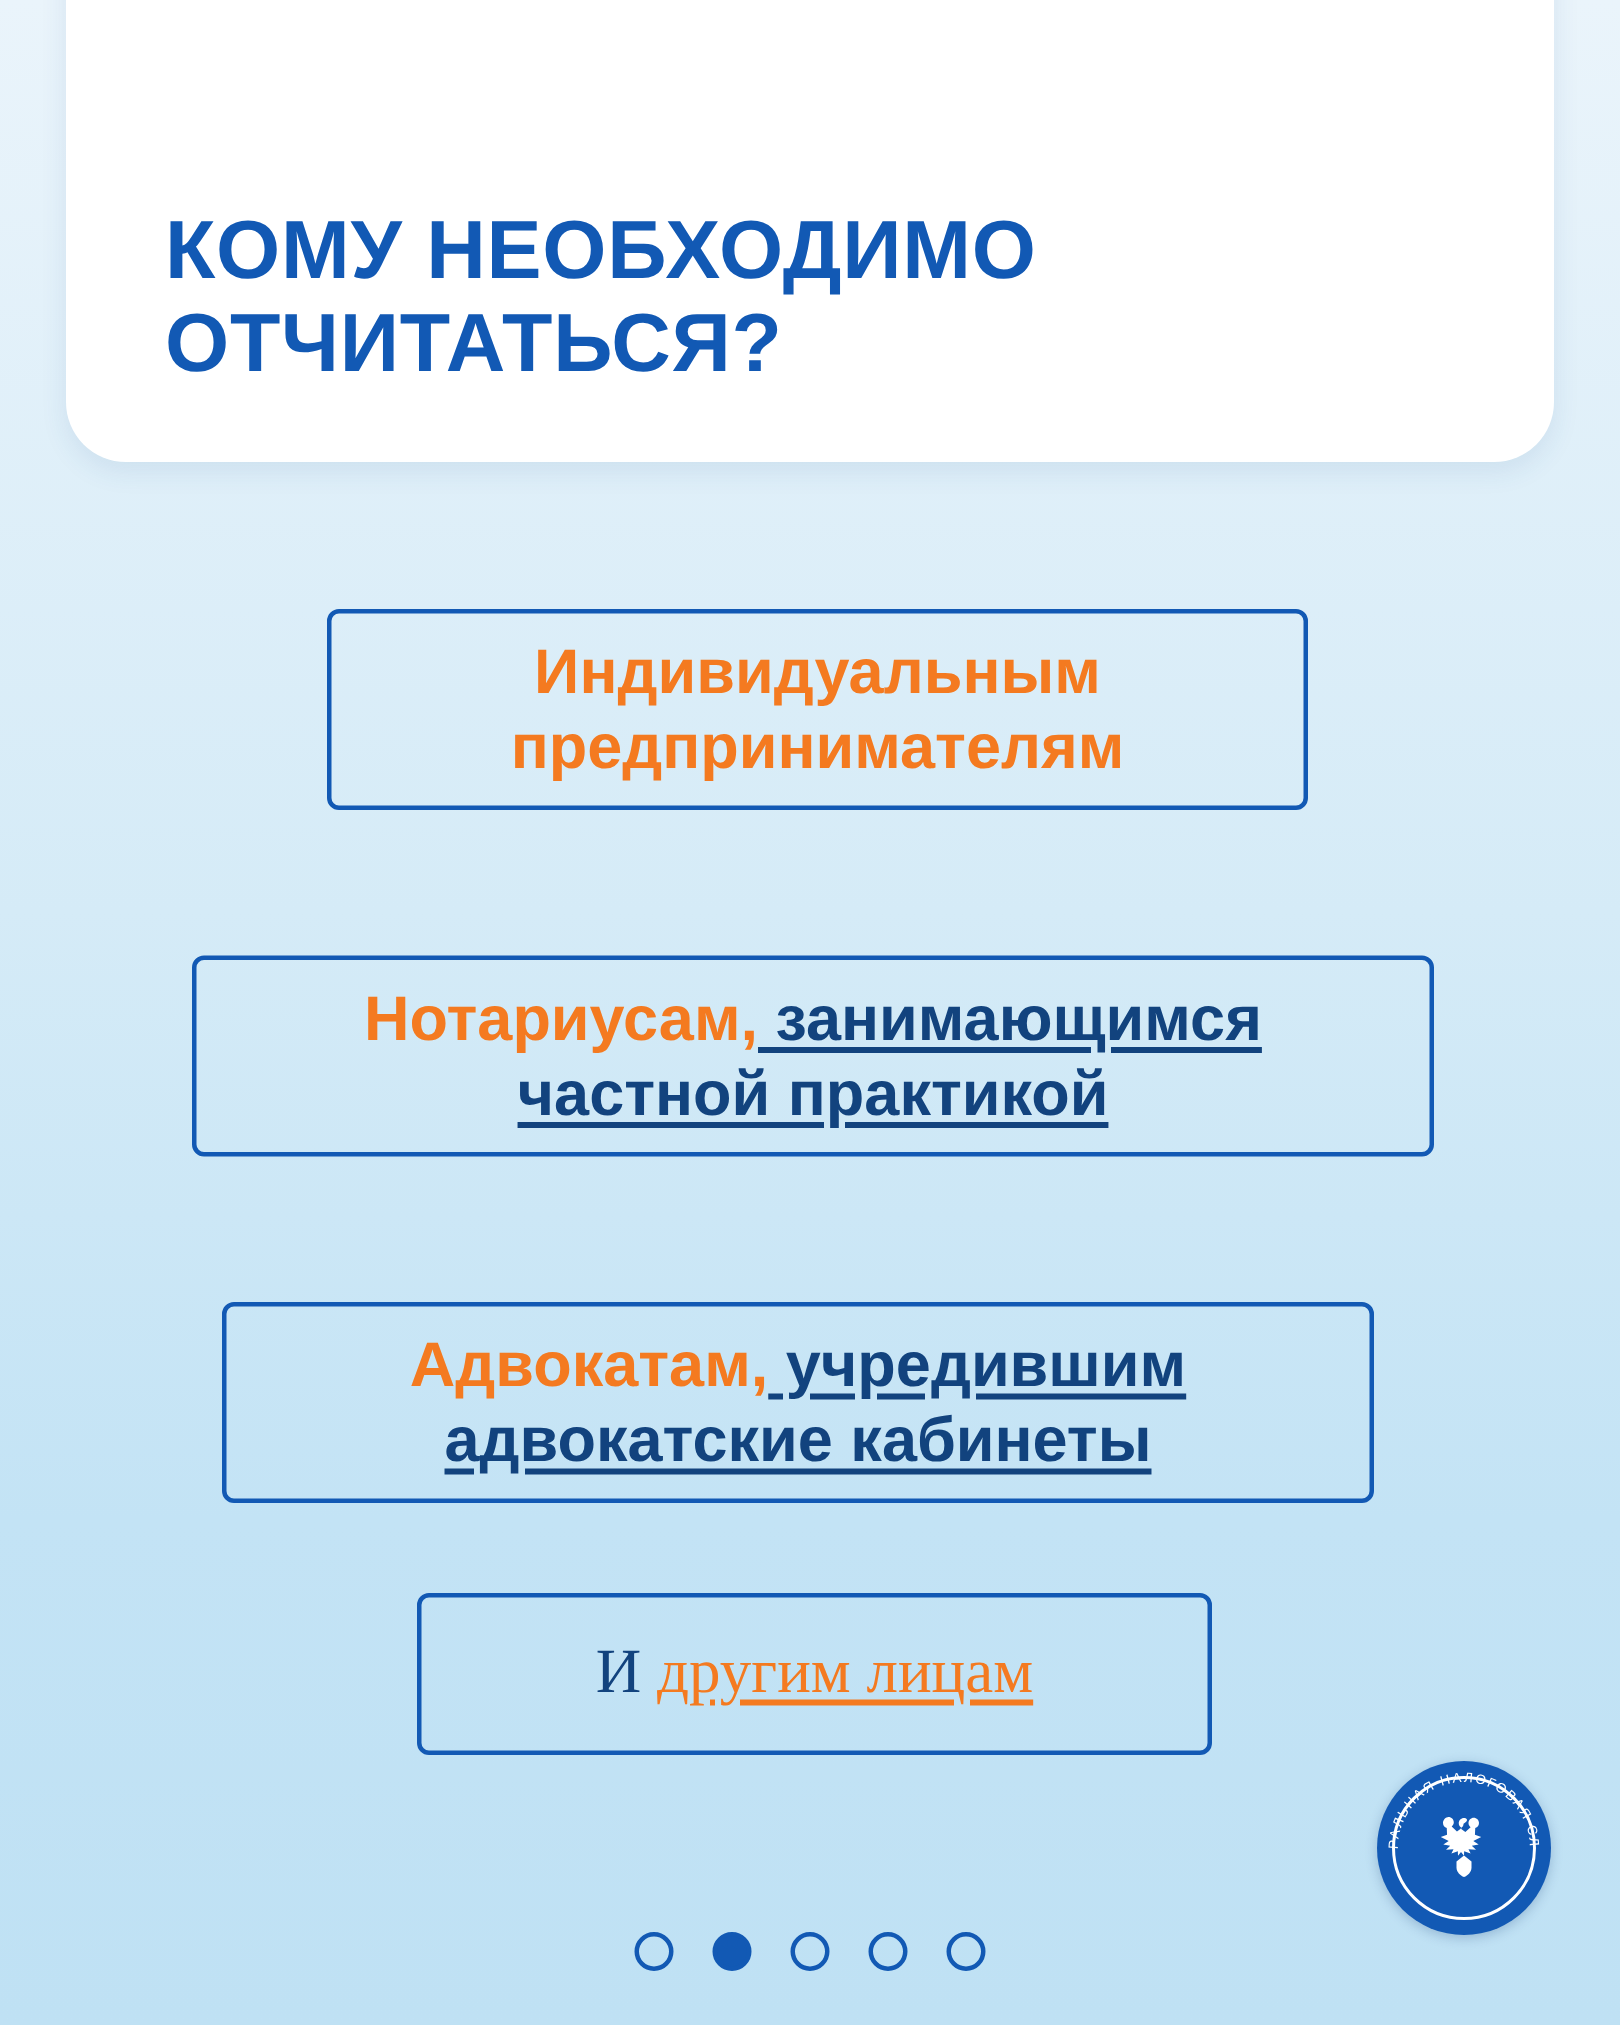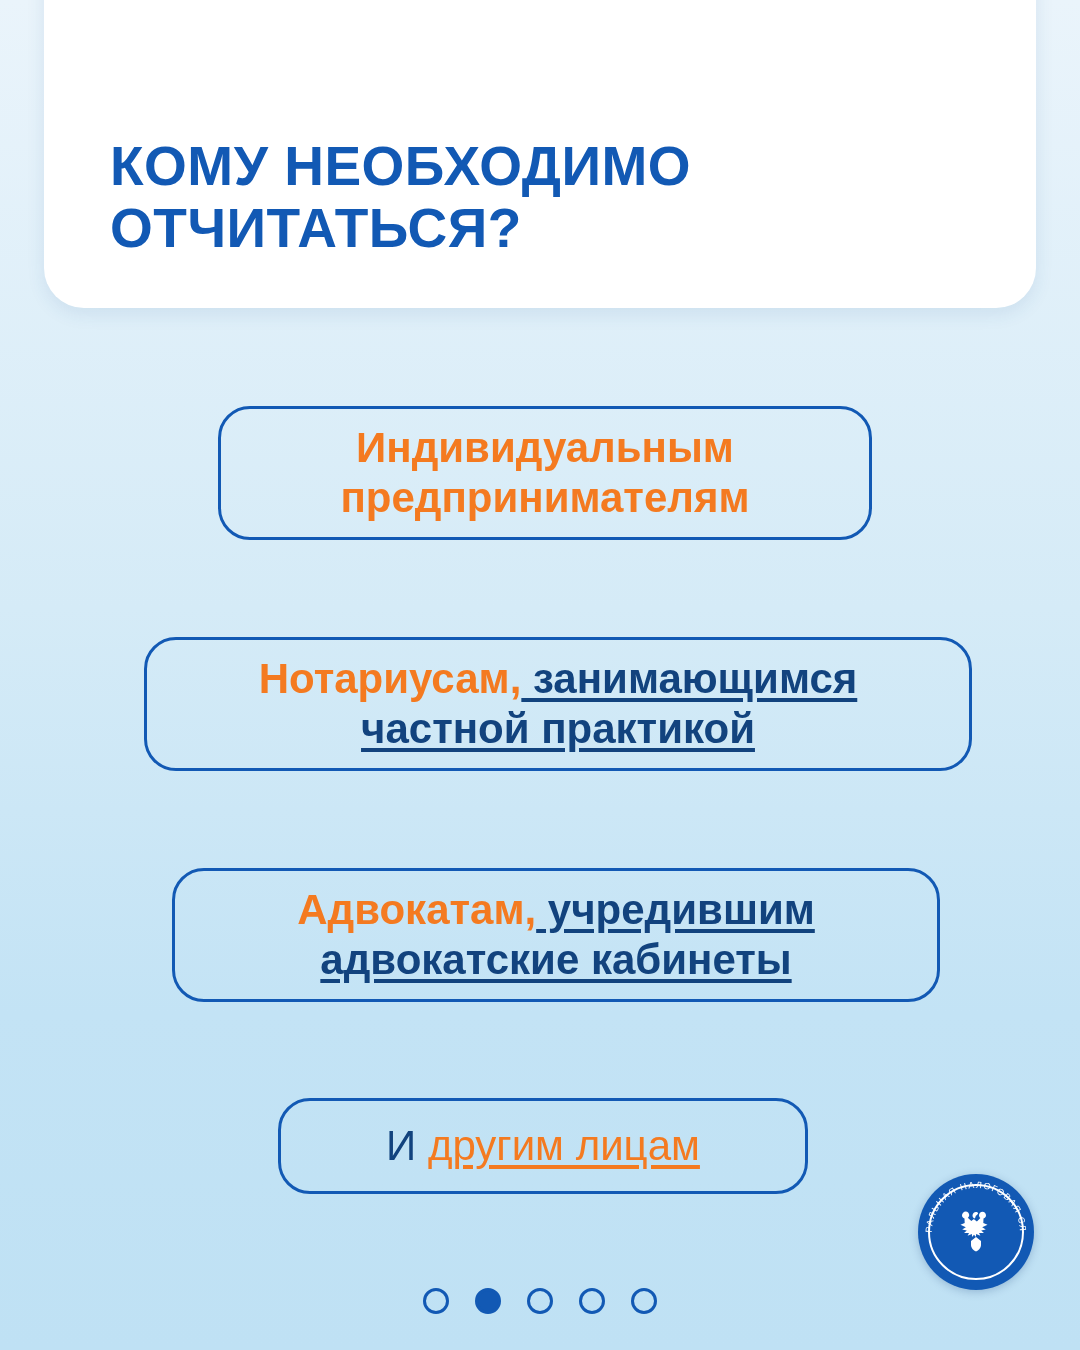--- a/index.html
+++ b/index.html
@@ -39,21 +39,21 @@
     letter-spacing: 0.5px;
     text-transform: uppercase;
     width: 860px;
   }
 
   
   .pill {
     position: absolute;
     box-sizing: border-box;
     border: 3px solid #1259b4;
-    border-radius: 32px;
+    border-radius: 8px;
     background: transparent;
     display: flex;
     align-items: center;
     justify-content: center;
     text-align: center;
     line-height: 1.18;
     color: #12437e;
     font-size: 42px;
     font-weight: bold;
     padding: 10px 26px;
@@ -74,34 +74,34 @@
     left: 218px;
     top: 406px;
     width: 654px;
     height: 134px;
   }
   #pill-notary {
     left: 128px;
     top: 637px;
     width: 828px;
     height: 134px;
-    margin-left: 16px;
   }
   #pill-lawyer {
-    left: 172px;
+    left: 148px;
     top: 868px;
     width: 768px;
     height: 134px;
   }
   #pill-other {
     left: 278px;
-    top: 1098px;
+    top: 1062px;
     width: 530px;
-    height: 96px;
+    height: 108px;
     font-weight: normal;
+    font-family: Liberation Serif, serif;
   }
   #pill-other .lead {
     color: #12437e;
     font-weight: normal;
   }
 
   
   .emblem {
     position: absolute;
     right: 46px;

